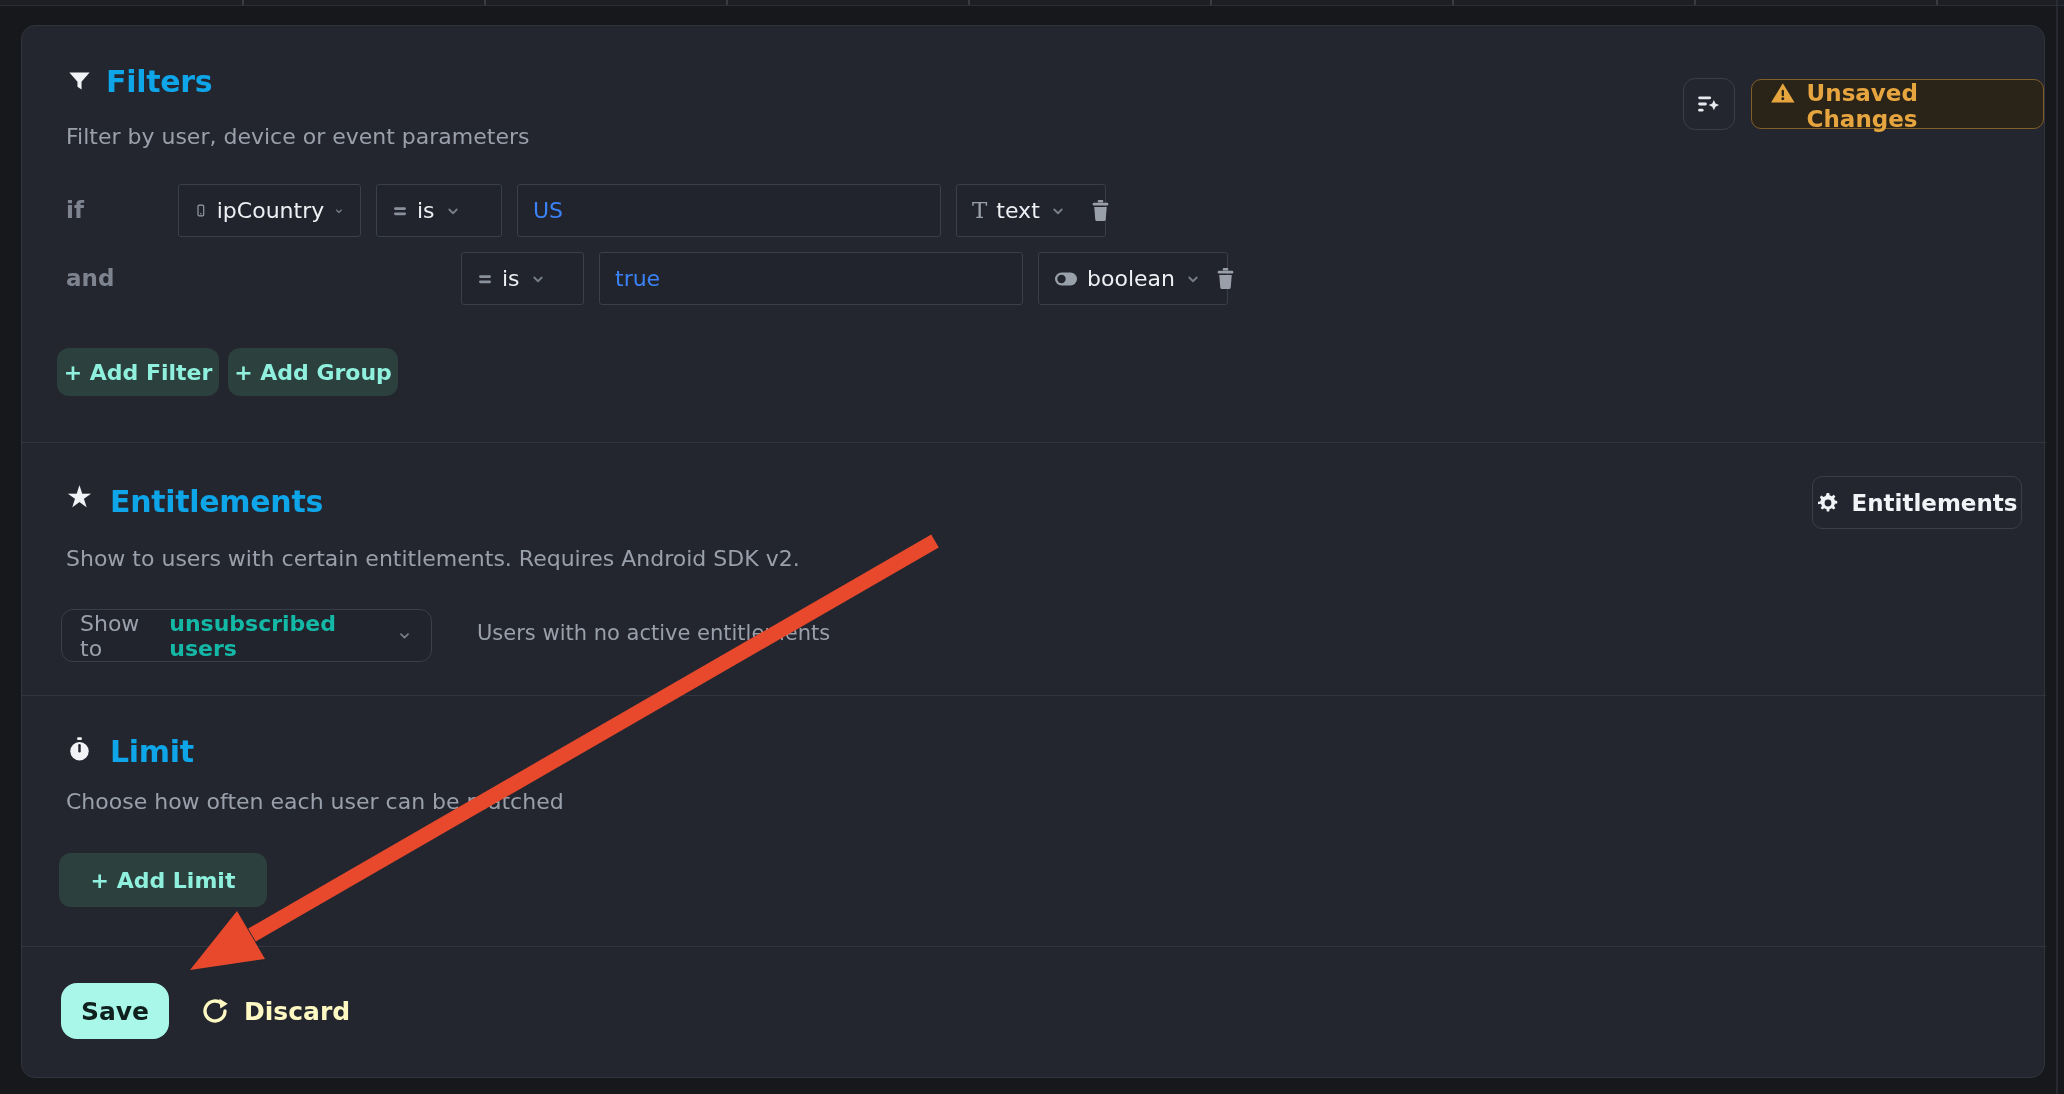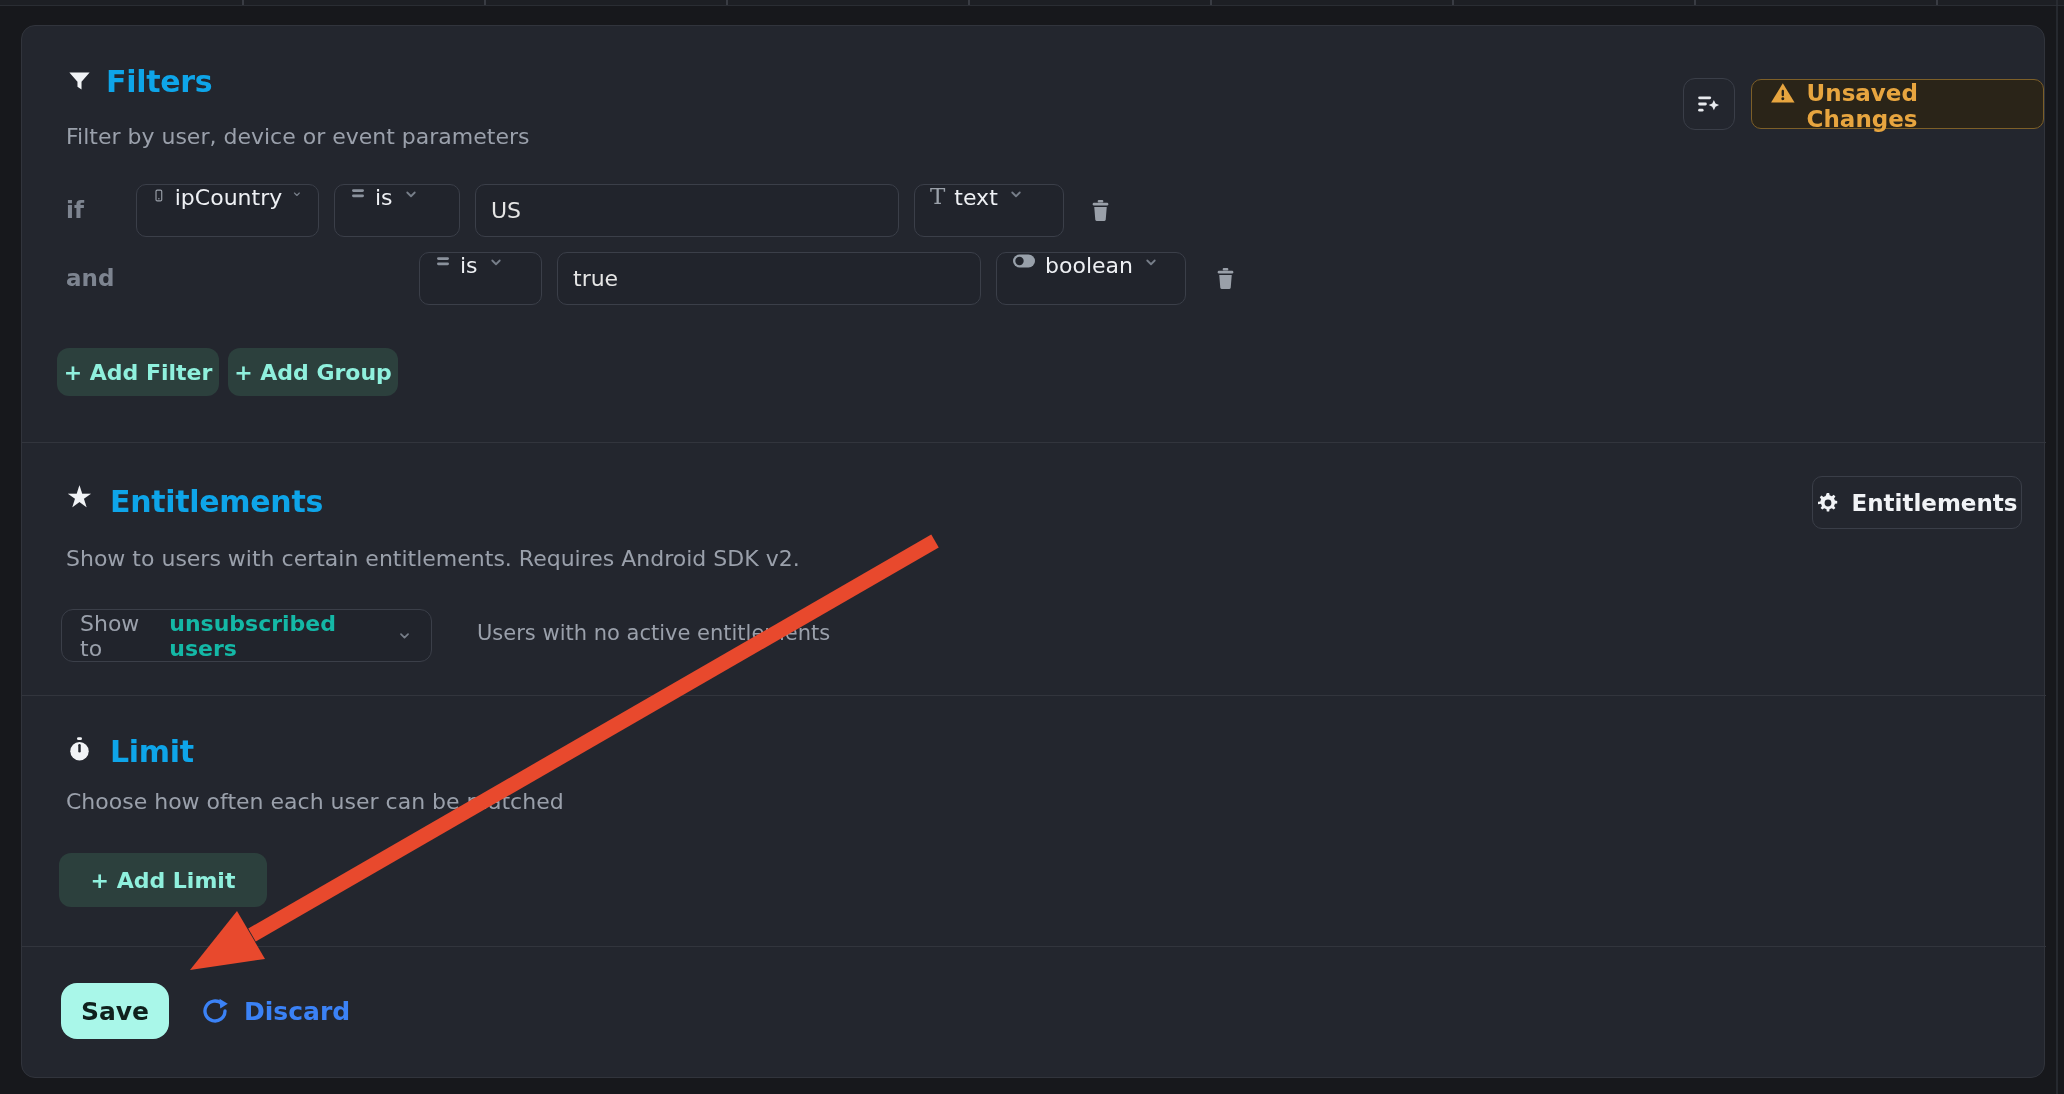--- a/index.html
+++ b/index.html
@@ -30,25 +30,25 @@
               display:flex; align-items:center; justify-content:center; color:#e8eaee; cursor:pointer; }
   .badge { position:absolute; left:1729px; top:53px; height:50px; border:1.5px solid #7d5f28;
            background:#2a2418; border-radius:10px; display:flex; align-items:flex-start; gap:11px;
            padding:0 18px; color:#e7a53f; font-size:23px; font-weight:bold; }
 
   
   .frow { position:absolute; left:0; width:2024px; height:53px; }
   .conj { position:absolute; left:44px; top:0; height:53px; line-height:53px;
           color:#7d8490; font-size:23px; font-weight:600; }
   .ctrl { position:absolute; top:0; height:53px; border:1.5px solid #3b3f49; background:#21242c;
-          border-radius:10px; display:flex; gap:9px; padding:0 15px;
-          color:#eef0f4; font-size:22px; cursor:pointer; }
+          border-radius:3px; display:flex; align-items:center; gap:9px; padding:0 15px;
+          color:#eef0f4; font-size:22px; cursor:pointer;margin-left:42px; }
   .ctrl .muted { color:#9aa0a9; }
   .ctrl.input { cursor:text; }
-  .ctrl.input input { background:transparent; border:none; outline:none; color:#e5e5e5;
+  .ctrl.input input { background:transparent; border:none; outline:none; color:#3b82f6;
                       font-size:22px; width:100%; font-family:"DejaVu Sans", sans-serif; }
   .t-glyph { font-family:"DejaVu Serif", serif; color:#9aa0a9; font-size:23px; line-height:1; }
   .trash-btn { position:absolute; top:0; height:53px; width:36px; display:flex; align-items:center;
                justify-content:center; color:#9aa0a9; background:none; border:none; cursor:pointer; }
 
   .teal-btn { position:absolute; height:48px; background:#2c403d; color:#8ff0dd; border:none;
               border-radius:12px; font-size:22px; font-weight:bold; cursor:pointer;
               font-family:"DejaVu Sans", sans-serif; display:flex; align-items:center; justify-content:center; }
 
   
@@ -61,21 +61,21 @@
             display:flex; align-items:center; gap:10px; padding:0 18px; cursor:pointer; }
   .showto .lbl { color:#9aa0ab; font-size:22px; }
   .showto .val { color:#14b8a6; font-size:22px; font-weight:600; }
   .hint { position:absolute; left:455px; top:595px; color:#9aa0ab; font-size:21px; }
 
   
   .save-btn { position:absolute; left:39px; top:957px; width:108px; height:56px; background:#a9f7e9;
               color:#10211d; border:none; border-radius:16px; font-size:25px; font-weight:bold;
               cursor:pointer; font-family:"DejaVu Sans", sans-serif; }
   .discard-btn { position:absolute; left:178px; top:963px; height:44px; background:none; border:none;
-                 color:#3b82f6; display:flex; align-items:center; gap:14px; font-size:25px;
+                 color:#fef9c3; display:flex; align-items:center; gap:14px; font-size:25px;
                  font-weight:bold; cursor:pointer; font-family:"DejaVu Sans", sans-serif; }
 
   .arrow-overlay { position:absolute; left:0; top:0; width:2064px; height:1094px;
                    pointer-events:none; z-index:50; }
 </style>
 </head>
 <body>
 
 <svg width="0" height="0" style="position:absolute">
   <defs>

